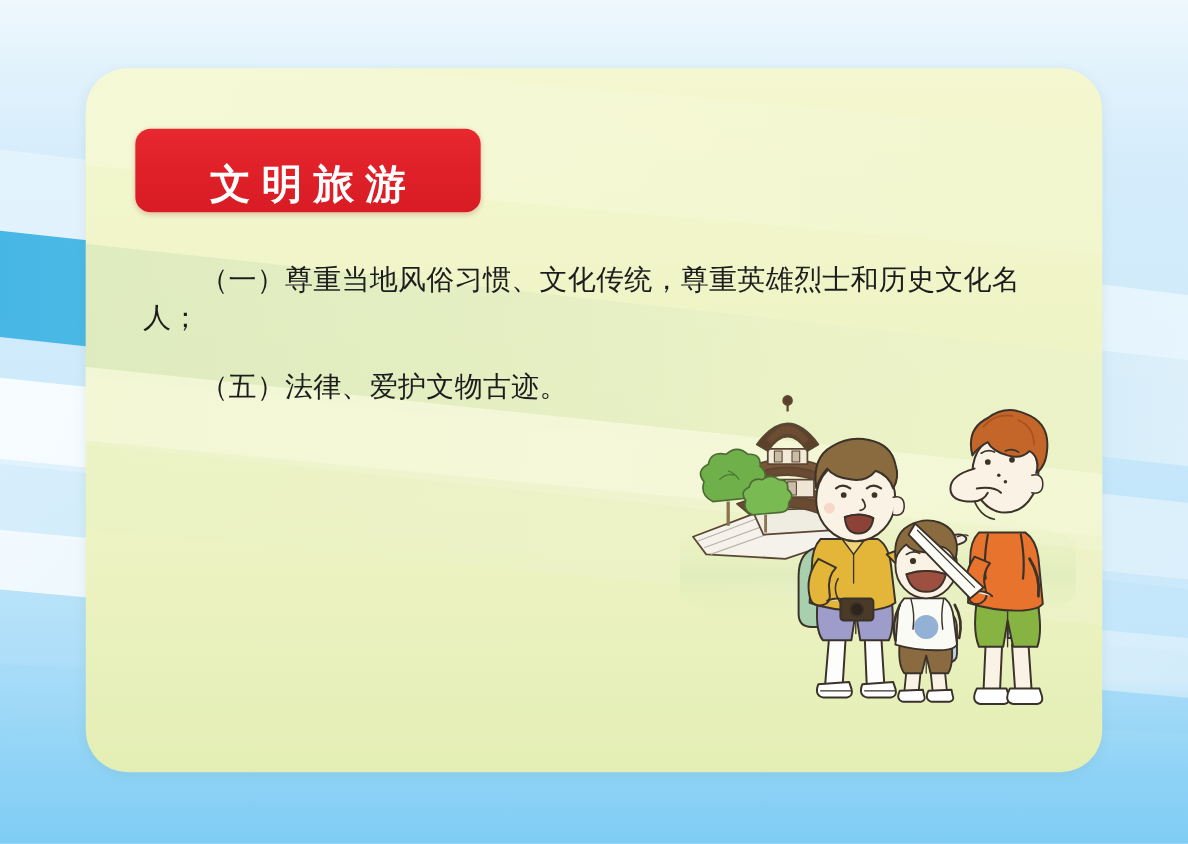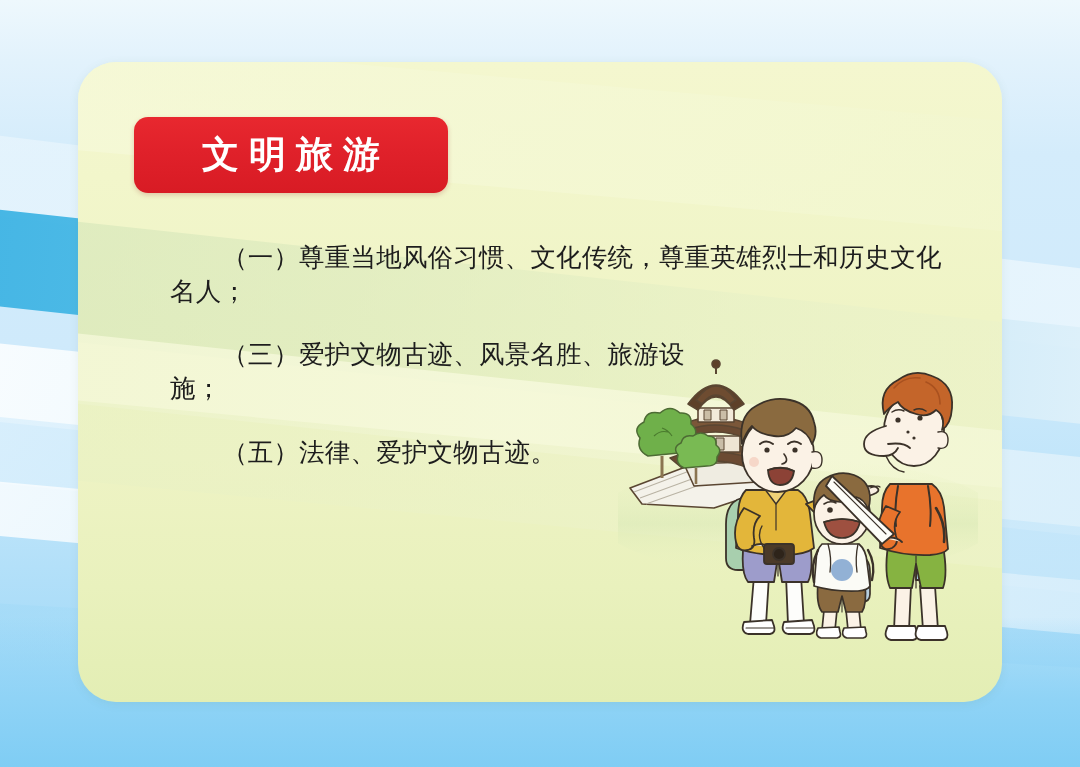--- a/index.html
+++ b/index.html
@@ -79,25 +79,25 @@
     position:absolute; left:-10%; width:130%; transform-origin:left center;
     pointer-events:none;
   }
   .cb1 { top:150px; height:120px; background:linear-gradient(to right,#cfe3b6 0%,#d8e8bc 30%,#e6f0c6 62%,#eef4cd 100%); transform:rotate(6.2deg); opacity:.55; }
   .cb2 { top:262px; height:70px;  background:linear-gradient(to right,#f3f7d6 0%,#f6f9dc 45%,#f2f7d4 100%); transform:rotate(6.0deg); opacity:.85; }
   .cb3 { top:330px; height:80px;  background:linear-gradient(to right,#e8f1c2 0%,#ecf2c8 50%,#eef4cb 100%); transform:rotate(5.4deg); opacity:.6; }
   .cb4 { top:-30px; height:110px; background:linear-gradient(to right,#f6f9da 0%,#f4f8d4 60%,#f1f6cd 100%); transform:rotate(5deg); opacity:.7; }
 
   
   #title-badge {
-    position:absolute; left:56px; top:55px;
+    position:absolute; left:45px; top:55px;
     width:314px; height:76px;
     background:linear-gradient(to bottom,#e8282f 0%,#e0212a 45%,#d81b24 100%);
     border-radius:14px;
-    display:flex; align-items:center; justify-content:center;
+    display:flex; align-items:flex-end; justify-content:center;
     box-shadow:0 2px 5px rgba(150,30,30,.22);
   }
   #title-text {
     color:#fff;
     font-size:37px;
     font-weight:bold;
     letter-spacing:10px;
     text-indent:10px;
     font-family:"DejaVu Sans","Liberation Sans",sans-serif;
   }
@@ -105,23 +105,22 @@
   
   #items {
     position:absolute; left:52px; top:178px;
     width:830px;
   }
   .item {
     color:#1d1d1d;
     font-size:25.5px;
     line-height:1.34;
     margin-bottom:29px;
-    font-family:Liberation Sans, sans-serif;
+    font-family:Liberation Mono, monospace;
     letter-spacing:.2px;
-    margin-left:40px;
   }
   .item .ind { padding-left:52px; display:inline; }
   .item.narrow { width:560px; }
 
   
   #illus { position:absolute; left:540px; top:296px; width:360px; height:300px; }
   #illus svg { display:block; }
 </style>
 </head>
 <body>
@@ -330,25 +329,20 @@
       </g>
     </svg>
   </div>
 
   <div id="items">
     <div class="item">
       <span class="ind">
         <span>（一）</span><span>尊重当地风俗习惯、文化传统，尊重英雄烈士和历史文化名人；</span>
       </span>
     </div>
-    <div class="item narrow">
-      <span class="ind">
-        <span>（三）</span><span>爱护文物古迹、风景名胜、旅游设施；</span>
-      </span>
-    </div>
     <div class="item">
       <span class="ind">
         <span>（五）</span><span>法律、爱护文物古迹。</span>
       </span>
     </div>
   </div>
 
 </div>
 
 </body></html>

